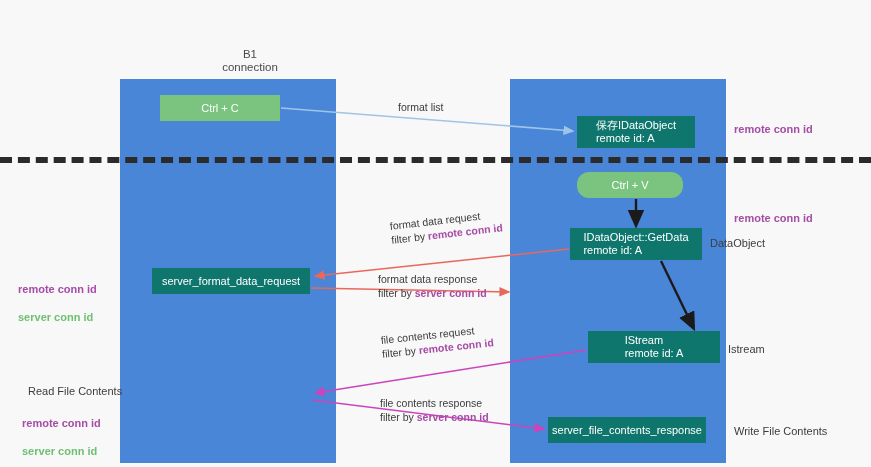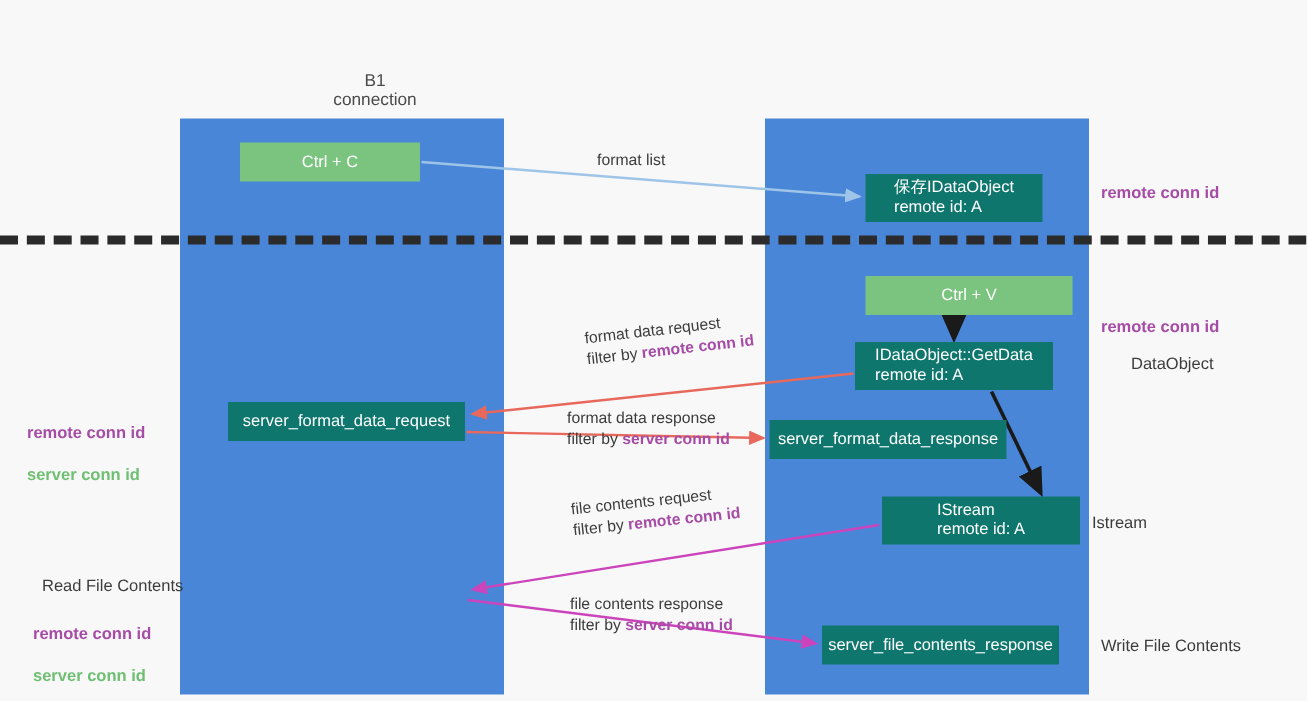--- a/index.html
+++ b/index.html
@@ -53,37 +53,37 @@
     font-size:11px;
     line-height:13px;
     white-space:pre-line;
     padding:2px 4px;
   }
   .green{background:#7ac47f;}
   .orange{background:#0f766e;}
 
   #n-ctrlc   {left:160px;top:95px;width:120px;height:26px;}
   #n-store   {left:577px;top:116px;width:118px;height:32px;}
-  #n-ctrlv   {left:577px;top:184px;width:138px;height:26px;}
+  #n-ctrlv   {left:577px;top:172px;width:106px;height:26px;border-radius:12px;}
   #n-getdata {left:570px;top:228px;width:132px;height:32px;}
   #n-sfdreq  {left:152px;top:268px;width:158px;height:26px;}
   #n-sfdresp {left:513px;top:280px;width:158px;height:26px;}
   #n-istream {left:588px;top:331px;width:132px;height:32px;}
   #n-sfcreq  {left:152px;top:384px;width:158px;height:26px;}
   #n-sfcresp {left:548px;top:417px;width:158px;height:26px;}
 
   
   .annot{font-size:11px;line-height:14px;white-space:pre-line;}
   .purple{color:#a64ca6;font-weight:bold;}
   .green-t{color:#6fbf73;font-weight:bold;}
   .dark{color:#3c3c3c;}
 
   #a-remote1{left:734px;top:122px;}
   #a-remote2{left:734px;top:211px;}
-  #a-dataobject{left:754px;top:236px;}
+  #a-dataobject{left:710px;top:236px;}
   #a-istream{left:728px;top:342px;}
   #a-write{left:734px;top:424px;}
 
   #a-left1{left:18px;top:268px;}
   #a-read{left:28px;top:384px;}
   #a-left2{left:22px;top:402px;}
 
   
   .edgelab{
     font-size:10.5px;line-height:14px;
@@ -145,21 +145,20 @@
 
   <div class="abs" id="divider"></div>
 
   <div class="abs node green" id="n-ctrlc">Ctrl + C</div>
   <div class="abs node orange" id="n-store">保存IDataObject
 remote id: A</div>
   <div class="abs node green" id="n-ctrlv">Ctrl + V</div>
   <div class="abs node orange" id="n-getdata">IDataObject::GetData
 remote id: A</div>
   <div class="abs node orange" id="n-sfdreq">server_format_data_request</div>
-  <div class="abs node orange" id="n-sfdresp">server_format_data_response</div>
   <div class="abs node orange" id="n-istream">IStream
 remote id: A</div>
   <div class="abs node orange" id="n-sfcresp">server_file_contents_response</div>
 
   <div class="abs edgelab" id="l-formatlist">format list</div>
 
   <div class="abs edgelab" id="l-fdreq">
     <div>format data request</div>
     <div><span>filter by </span><b class="purple">remote conn id</b></div>
   </div>

